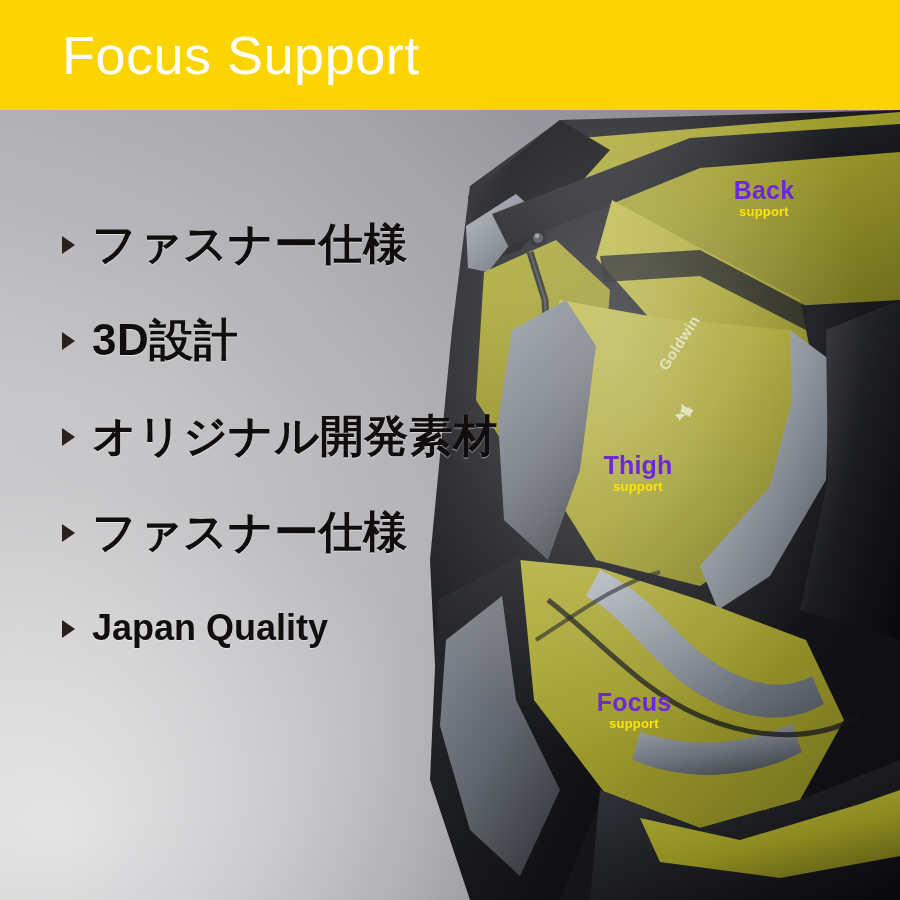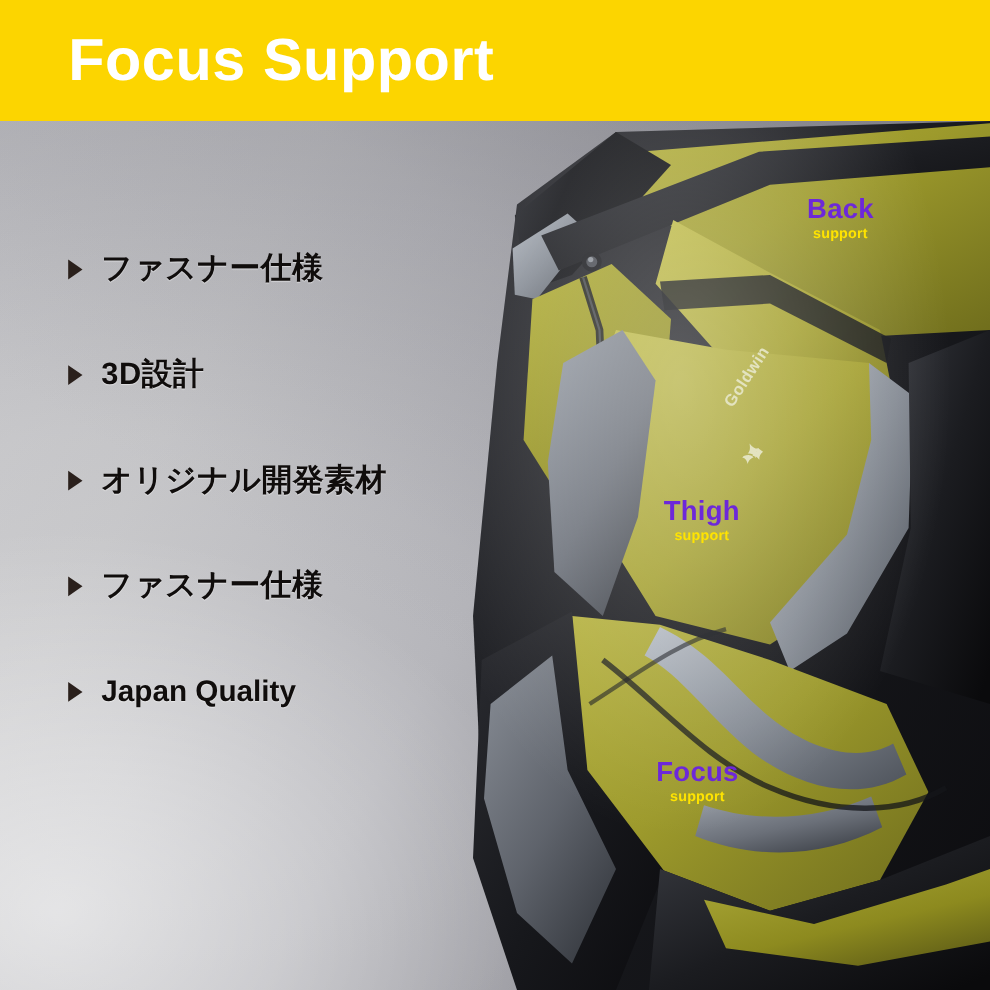--- a/index.html
+++ b/index.html
@@ -28,44 +28,44 @@
     background:radial-gradient(70% 55% at 6% 92%, rgba(255,255,255,.55) 0%, rgba(255,255,255,0) 70%);
   }
 
   
   .banner {
     position:absolute; left:0; top:0; width:900px; height:110px;
     background:#fcd500; z-index:40;
   }
   .banner-title {
     position:absolute; left:62px; top:50%; transform:translateY(-50%);
-    color:#ffffff; font-size:54px; font-weight:700; letter-spacing:.5px;
+    color:#ffffff; font-size:54px; font-weight:400; letter-spacing:.5px;
     line-height:1; white-space:nowrap;
   }
 
   
   .features {
     position:absolute; left:62px; top:196px; width:430px; z-index:30;
   }
   .feature-row {
     display:flex; align-items:center; height:96px;
   }
   .bullet {
     width:0; height:0; flex:0 0 auto;
     border-left:13px solid #2a201c;
     border-top:9px solid transparent;
     border-bottom:9px solid transparent;
     margin-right:17px; margin-top:2px;
   }
   .feature-label {
-    color:#100d0c; font-size:28px; font-weight:700;
+    color:#100d0c; font-size:44px; font-weight:700;
     letter-spacing:.5px; line-height:1; white-space:nowrap;
     text-shadow:0 1px 1px rgba(255,255,255,.5);
   }
-  .feature-label.latin { font-size:27px; letter-spacing:0; }
+  .feature-label.latin { font-size:36px; letter-spacing:0; }
 
   
   .product { position:absolute; inset:0; z-index:10; }
   .product svg { position:absolute; inset:0; width:900px; height:900px; }
 
   
   .callout { position:absolute; z-index:35; text-align:center; line-height:1; }
   .callout .big {
     display:block; color:#6d28d9; font-size:25px; font-weight:700;
     letter-spacing:.2px;

